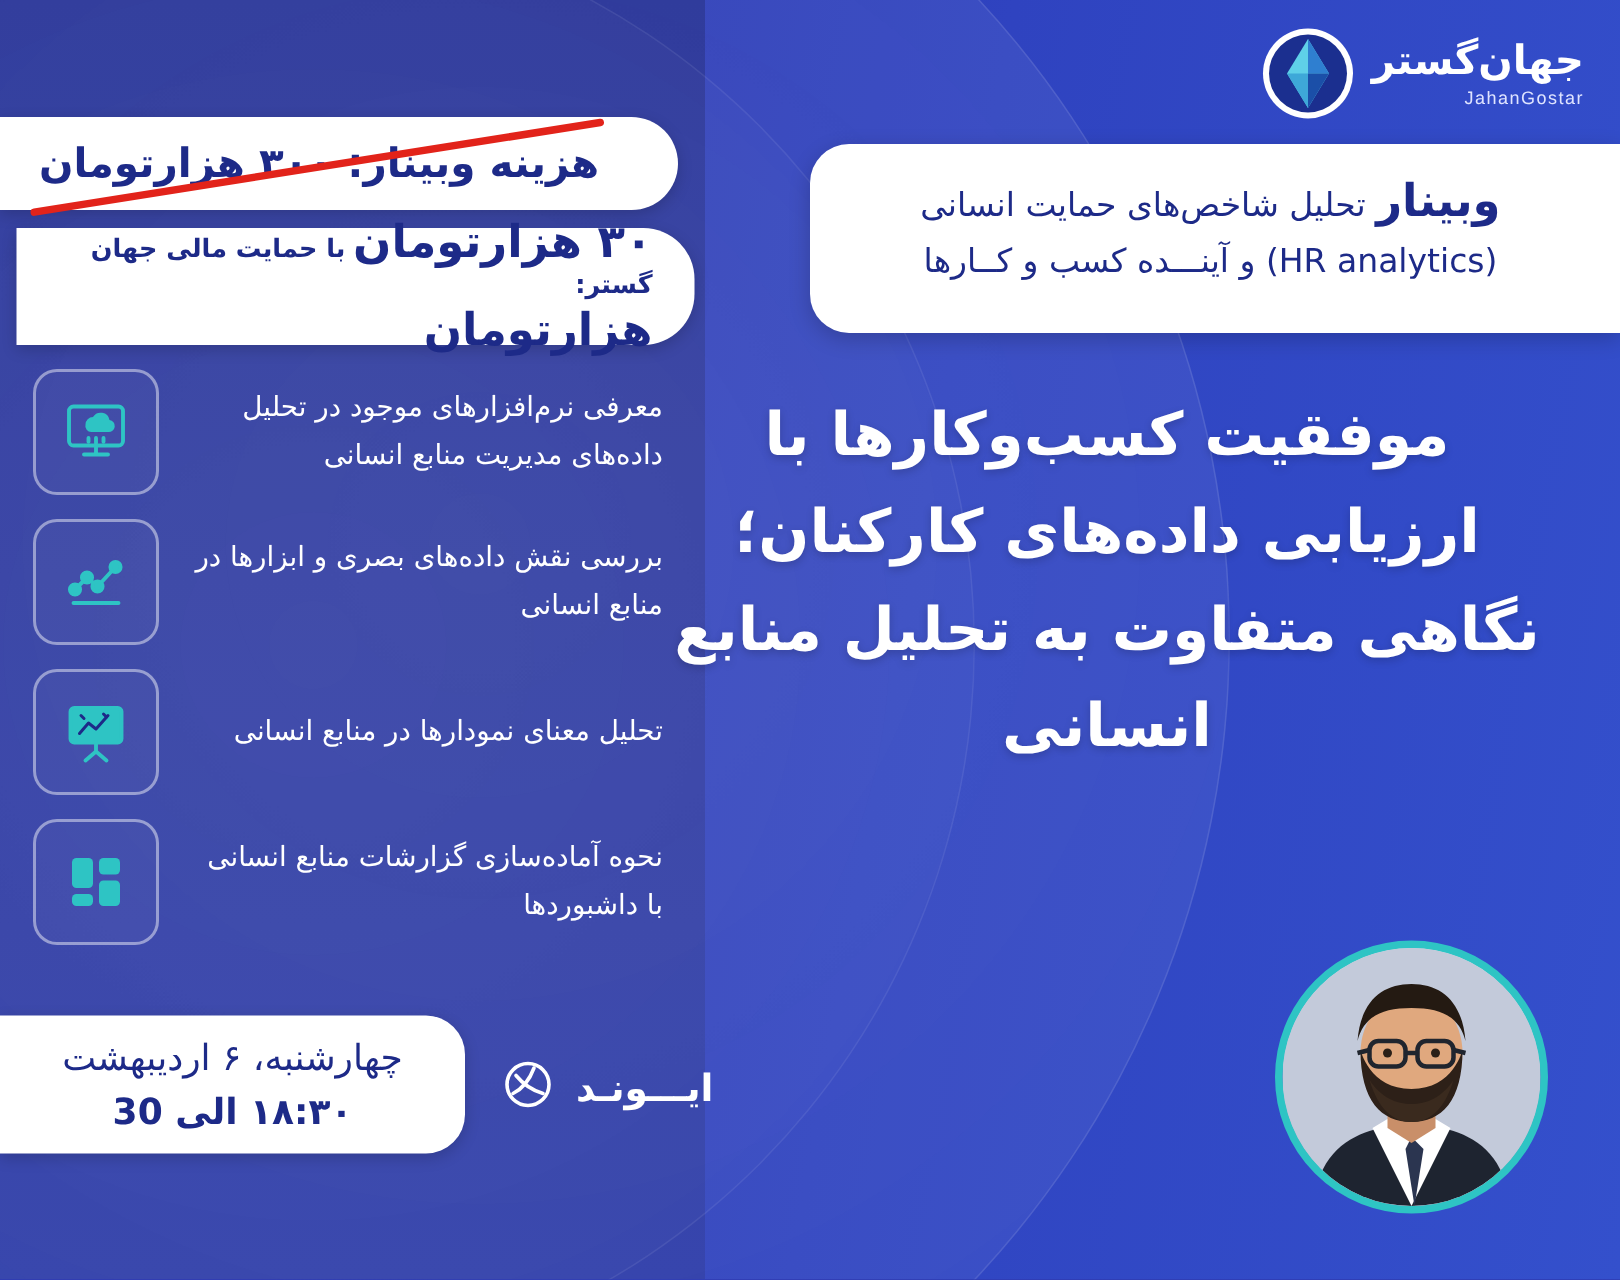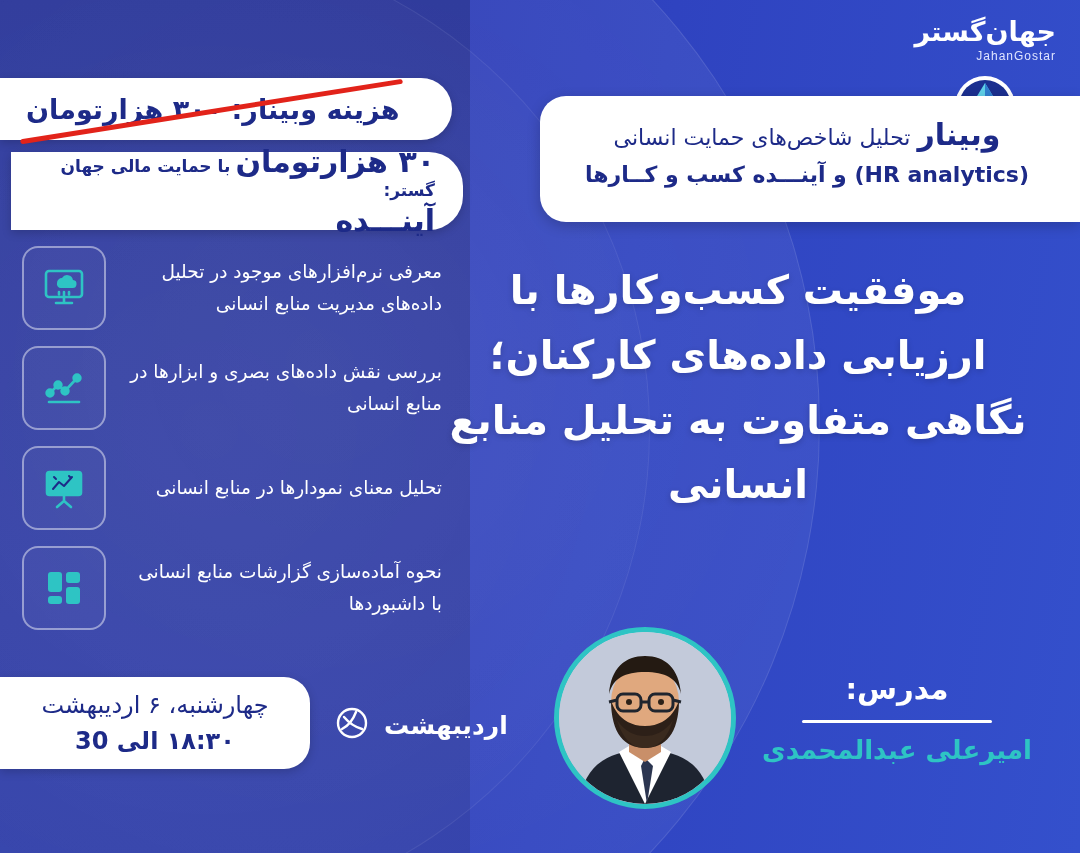--- a/index.html
+++ b/index.html
@@ -38,21 +38,20 @@
     position: absolute; left: 0; top: 0; width: 470px; height: 853px;
     background: linear-gradient(180deg, #232f96 0%, #27349e 45%, #2b3aa8 100%);
     pointer-events: none;
   }
 
   
   .brand {
     position: absolute; top: 18px; right: 24px;
     display: flex; align-items: center; gap: 12px;
     direction: rtl;
-    flex-direction: column;
   }
   .brand-text { text-align: right; line-height: 1.05; }
   .brand-fa {
     color: #ffffff; font-size: 27px; font-weight: bold; letter-spacing: 0px;
   }
   .brand-en {
     color: #dfe4ff; font-size: 12px; letter-spacing: 1px; margin-top: 4px;
     font-family: "Liberation Sans", sans-serif;
   }
   .brand-mark { width: 62px; height: 62px; flex: 0 0 62px; }
@@ -136,21 +135,21 @@
     position: absolute; right: 0; top: 96px;
     width: 540px; min-height: 126px;
     background: #ffffff;
     border-radius: 26px 0 0 26px;
     padding: 16px 34px 18px 28px;
     box-shadow: 0 4px 14px rgba(0,0,0,0.2);
     direction: rtl; text-align: center;
   }
   .title-card .l1 { color: #1d2a88; font-size: 22px; line-height: 1.5; }
   .title-card .l1 b { font-size: 30px; font-weight: bold; }
-  .title-card .l2 { color: #1d2a88; font-size: 22px; line-height: 1.6; font-weight: bold; }
+  .title-card .l2 { color: #1d2a88; font-size: 22px; line-height: 1.6; font-weight: normal; }
 
   .headline {
     position: absolute; right: 52px; top: 258px; width: 580px;
     color: #ffffff; direction: rtl; text-align: center;
     font-size: 40px; font-weight: bold; line-height: 1.62;
     text-shadow: 0 2px 6px rgba(0,0,0,0.18);
   }
 
   
   .presenter {
@@ -201,21 +200,21 @@
       <span class="strike"></span>
     </div>
   </div>
 
   <div class="price-badge2">
     <div class="price2-inner">
       <div>
         <span class="price2-big">۳۰ هزارتومان</span>
         <span class="price2-small">با حمایت مالی جهان گستر:</span>
       </div>
-      <div class="price2-line2">آینـــده</div>
+      <div class="price2-line2">هزارتومان</div>
     </div>
   </div>
 
   <div class="features">
 
     <div class="feature">
       <div class="feature-icon">
         <svg width="50" height="50" viewBox="0 0 50 50" fill="none" stroke="#2ec4c4" stroke-width="2.6" stroke-linecap="round">
           <rect x="7" y="8" width="36" height="26" rx="3"></rect>
           <path d="M17 40h16M25 34v6"></path>
@@ -267,21 +266,21 @@
   </div>
 
   <div class="date-badge">
     <div class="date-inner">
       <div class="date-l1">چهارشنبه، ۶ اردیبهشت</div>
       <div class="date-l2">۱۸:۳۰ الی 30</div>
     </div>
   </div>
 
   <div class="evand">
-    <div class="evand-name">اردیبهشت</div>
+    <div class="evand-name">ایـــونـد</div>
     <div>
       <svg width="44" height="44" viewBox="0 0 44 44" fill="none" stroke="#ffffff" stroke-width="2.4" stroke-linecap="round">
         <circle cx="22" cy="22" r="14"></circle>
         <path d="M12 28c6-3 11-9 14-17M14 16c5 6 11 10 18 12"></path>
       </svg>
     </div>
   </div>
 
   <div class="title-card">
     <div class="l1">
@@ -320,20 +319,15 @@
           <g stroke="#20252e" stroke-width="3" fill="none">
             <rect x="58" y="62" width="24" height="17" rx="6"></rect>
             <rect x="90" y="62" width="24" height="17" rx="6"></rect>
             <path d="M82 70h8M58 68l-8 2M114 68l8 2"></path>
           </g>
           <circle cx="70" cy="70" r="3" fill="#2b2018"></circle>
           <circle cx="102" cy="70" r="3" fill="#2b2018"></circle>
         </g>
       </svg>
     </div>
-    <div class="presenter-meta">
-      <div class="presenter-label">مدرس:</div>
-      <div class="presenter-rule"></div>
-      <div class="presenter-name">امیرعلی عبدالمحمدی</div>
-    </div>
   </div>
 
 </div>
 
 </body></html>

